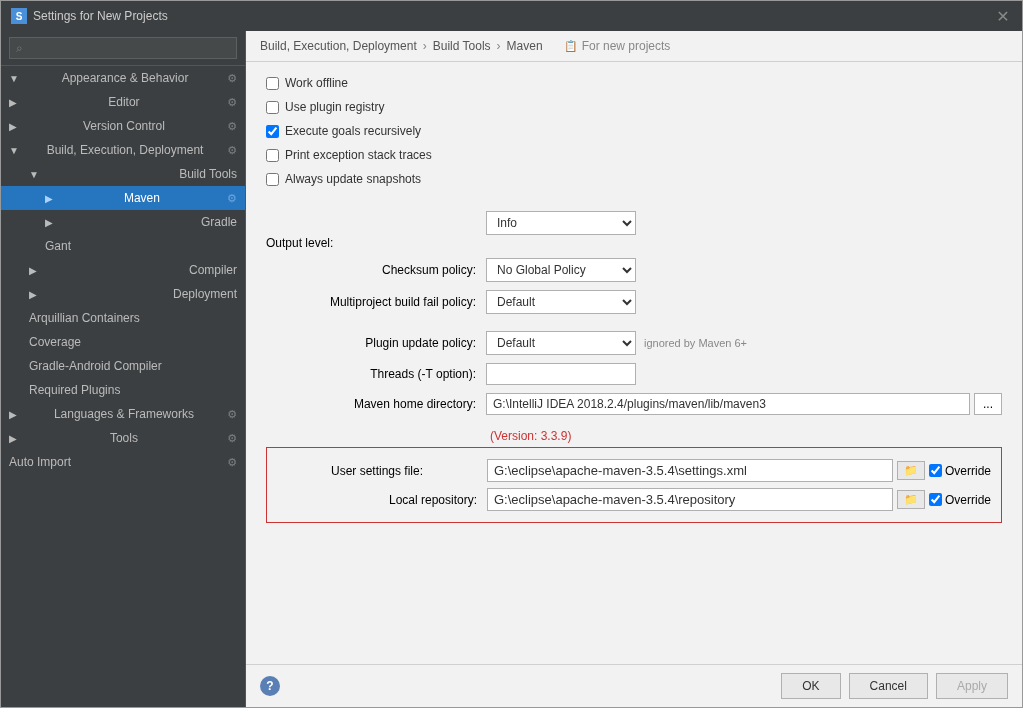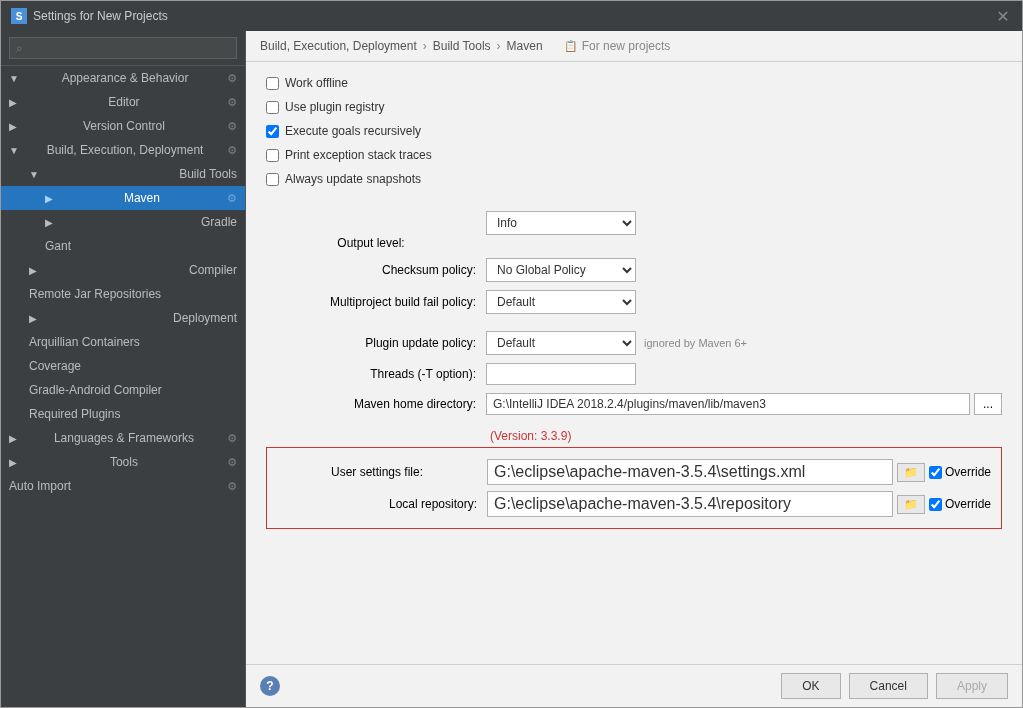--- a/index.html
+++ b/index.html
@@ -27,21 +27,21 @@
     .settings-content { flex: 1; padding: 14px 20px; overflow-y: auto; }
     .checkbox-row { display: flex; align-items: center; gap: 6px; margin-bottom: 10px; color: #333; }
     .checkbox-row input[type=checkbox] { margin: 0; }
     select { background: white; border: 1px solid #b0b0b0; padding: 3px 6px; font-size: 12px; color: #333; outline: none; min-width: 150px; }
     .text-input { background: white; border: 1px solid #b0b0b0; padding: 3px 6px; font-size: 12px; color: #333; outline: none; width: 150px; }
     .dir-row { display: flex; align-items: center; gap: 4px; }
     .dir-input { flex: 1; background: white; border: 1px solid #b0b0b0; padding: 3px 6px; font-size: 12px; color: #333; outline: none; }
     .btn-dots { background: white; border: 1px solid #b0b0b0; padding: 3px 8px; cursor: pointer; font-size: 12px; }
     .version-text { color: #cc3333; font-size: 12px; margin-left: 4px; }
     .override-section { border: 1px solid #cc3333; padding: 8px 0; margin-top: 4px; }
-    .override-input { flex: 1; background: white; border: 1px solid #b0b0b0; padding: 3px 6px; font-size: 16px; color: #333; outline: none; min-width: 300px; }
+    .override-input { flex: 1; background: white; border: 1px solid #b0b0b0; padding: 3px 6px; font-size: 13px; color: #333; outline: none; min-width: 300px; }
     .browse-btn { background: #e8e8e8; border: 1px solid #b0b0b0; padding: 2px 6px; cursor: pointer; font-size: 11px; color: #555; }
     .footer { display: flex; justify-content: flex-end; align-items: center; padding: 8px 14px; border-top: 1px solid #d0d0d0; background: #f2f2f2; gap: 8px; flex-shrink: 0; }
     .footer-left { flex: 1; display: flex; align-items: center; }
     .help-btn { width: 20px; height: 20px; border-radius: 50%; background: #5a7fb5; color: white; font-weight: bold; display: flex; align-items: center; justify-content: center; font-size: 12px; cursor: pointer; }
     .btn { padding: 5px 20px; border: 1px solid #b0b0b0; background: #e8e8e8; cursor: pointer; font-size: 12px; color: #333; }
     .btn-primary { background: #e8e8e8; }
     .btn-disabled { color: #aaa; cursor: default; }
     .ignored-text { color: #888; font-size: 11px; margin-left: 8px; }
     .sidebar-gear { opacity: 0.5; font-size: 11px; }
   </style>
@@ -107,23 +107,20 @@
 
       <div class="nav-item subsubsection">
         <span>Gant</span>
       </div>
 
       <div class="nav-item subsection">
         <span class="nav-arrow">▶</span>
         <span>Compiler</span>
       </div>
 
-      <div class="nav-item subsection">
-        <span>Remote Jar Repositories</span>
-      </div>
 
       <div class="nav-item subsection">
         <span class="nav-arrow">▶</span>
         <span>Deployment</span>
       </div>
 
       <div class="nav-item subsection">
         <span>Arquillian Containers</span>
       </div>
 
@@ -190,21 +187,21 @@
           <label for="print-exception">Print exception stack traces</label>
         </div>
         <div class="checkbox-row">
           <input type="checkbox" id="always-update" style="">
           <label for="always-update">Always update snapshots</label>
         </div>
 
         <div style="margin-top: 10px;">
 
           <div style="display:flex; align-items:center; margin-bottom:8px;">
-            <div style="width:220px; text-align:center; padding-right:10px;margin-top:40px;">
+            <div style="width:220px; text-align:left; padding-right:10px;margin-top:40px;">
               <span>Output level:</span>
             </div>
             <select>
               <option>Info</option>
               <option>Debug</option>
               <option>Warning</option>
               <option>Error</option>
             </select>
           </div>
 

